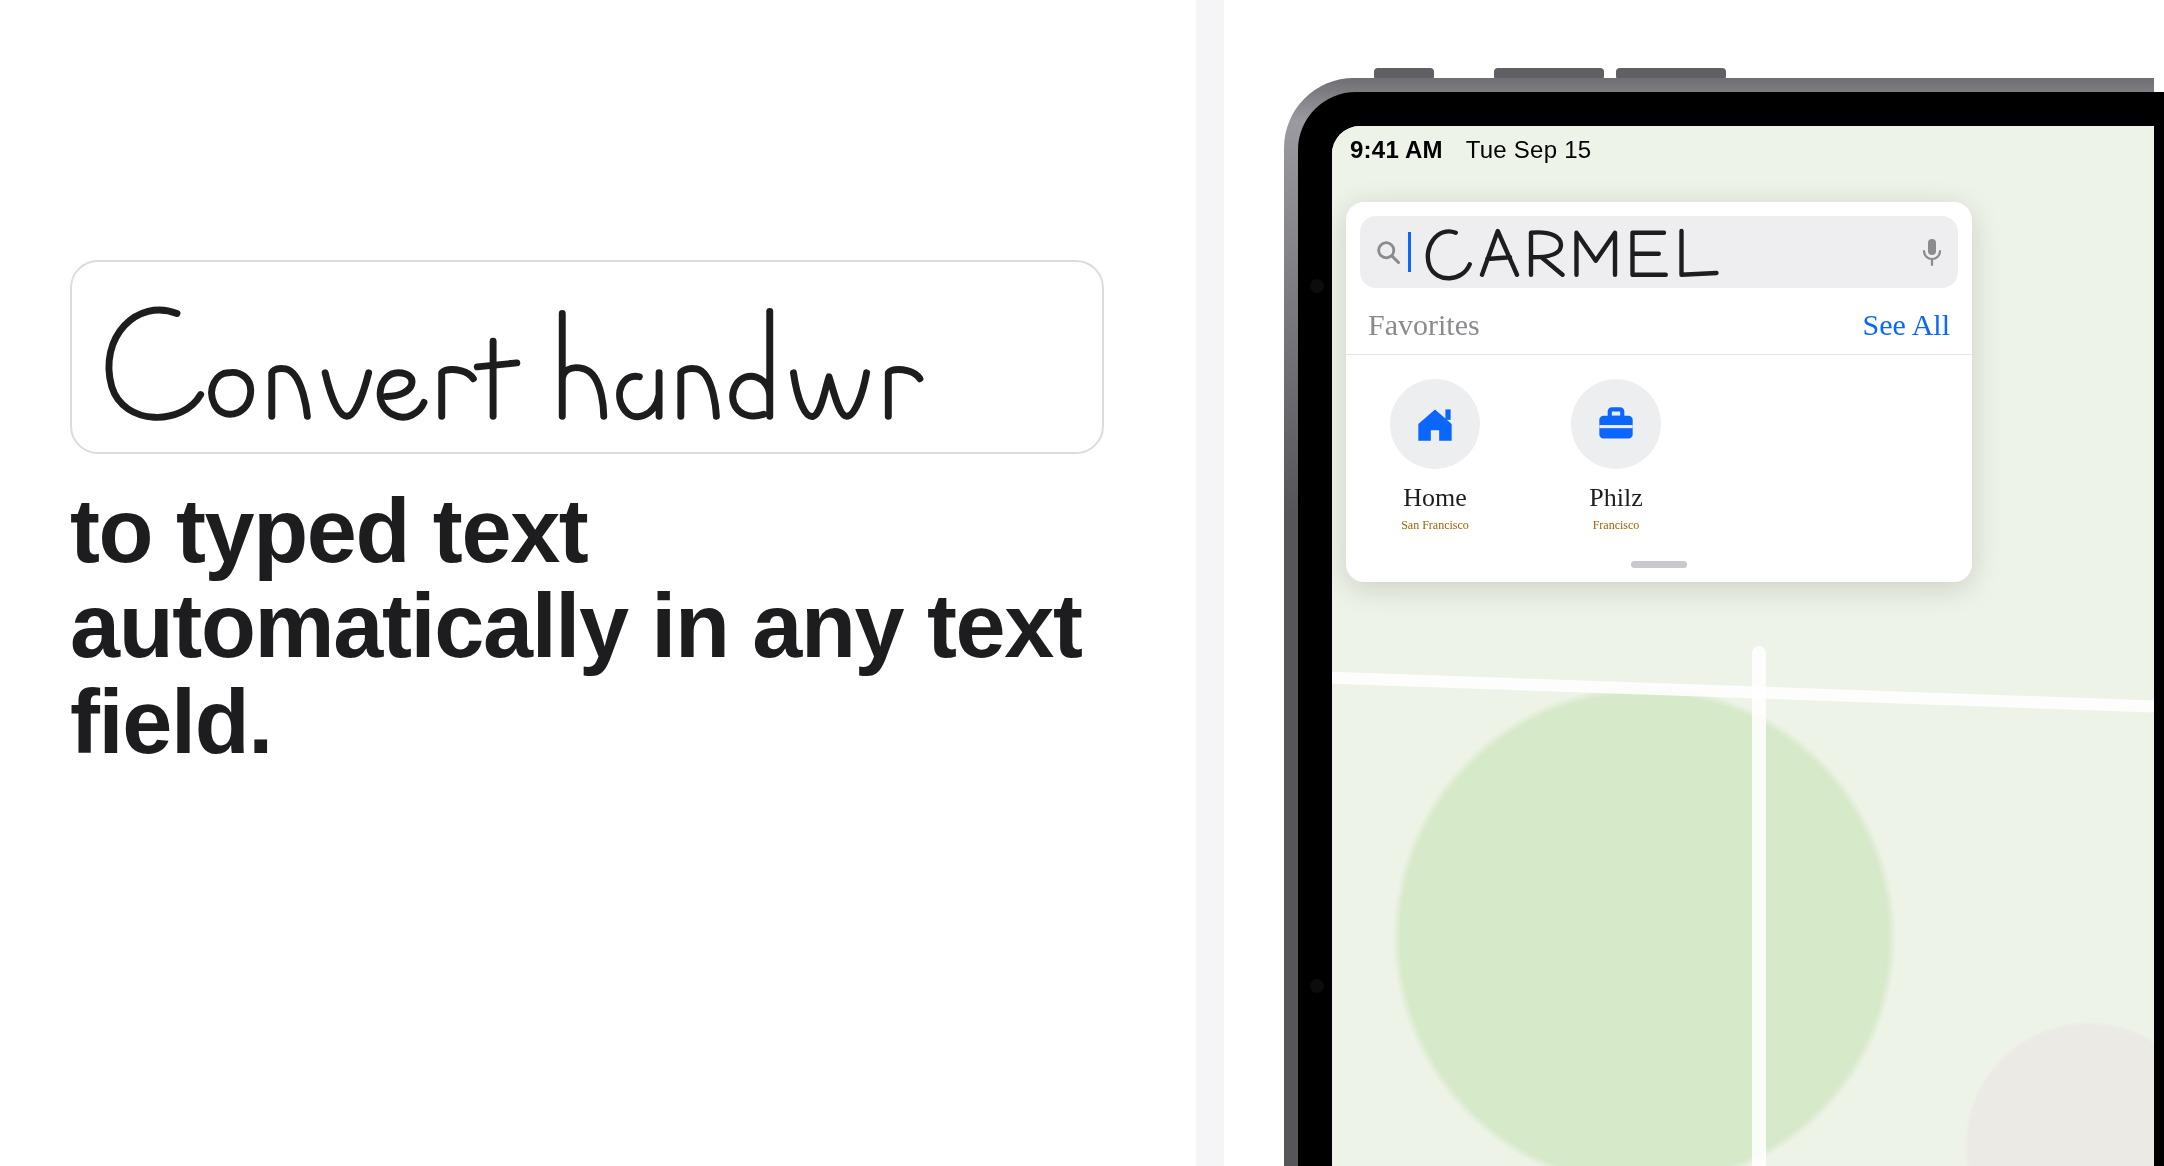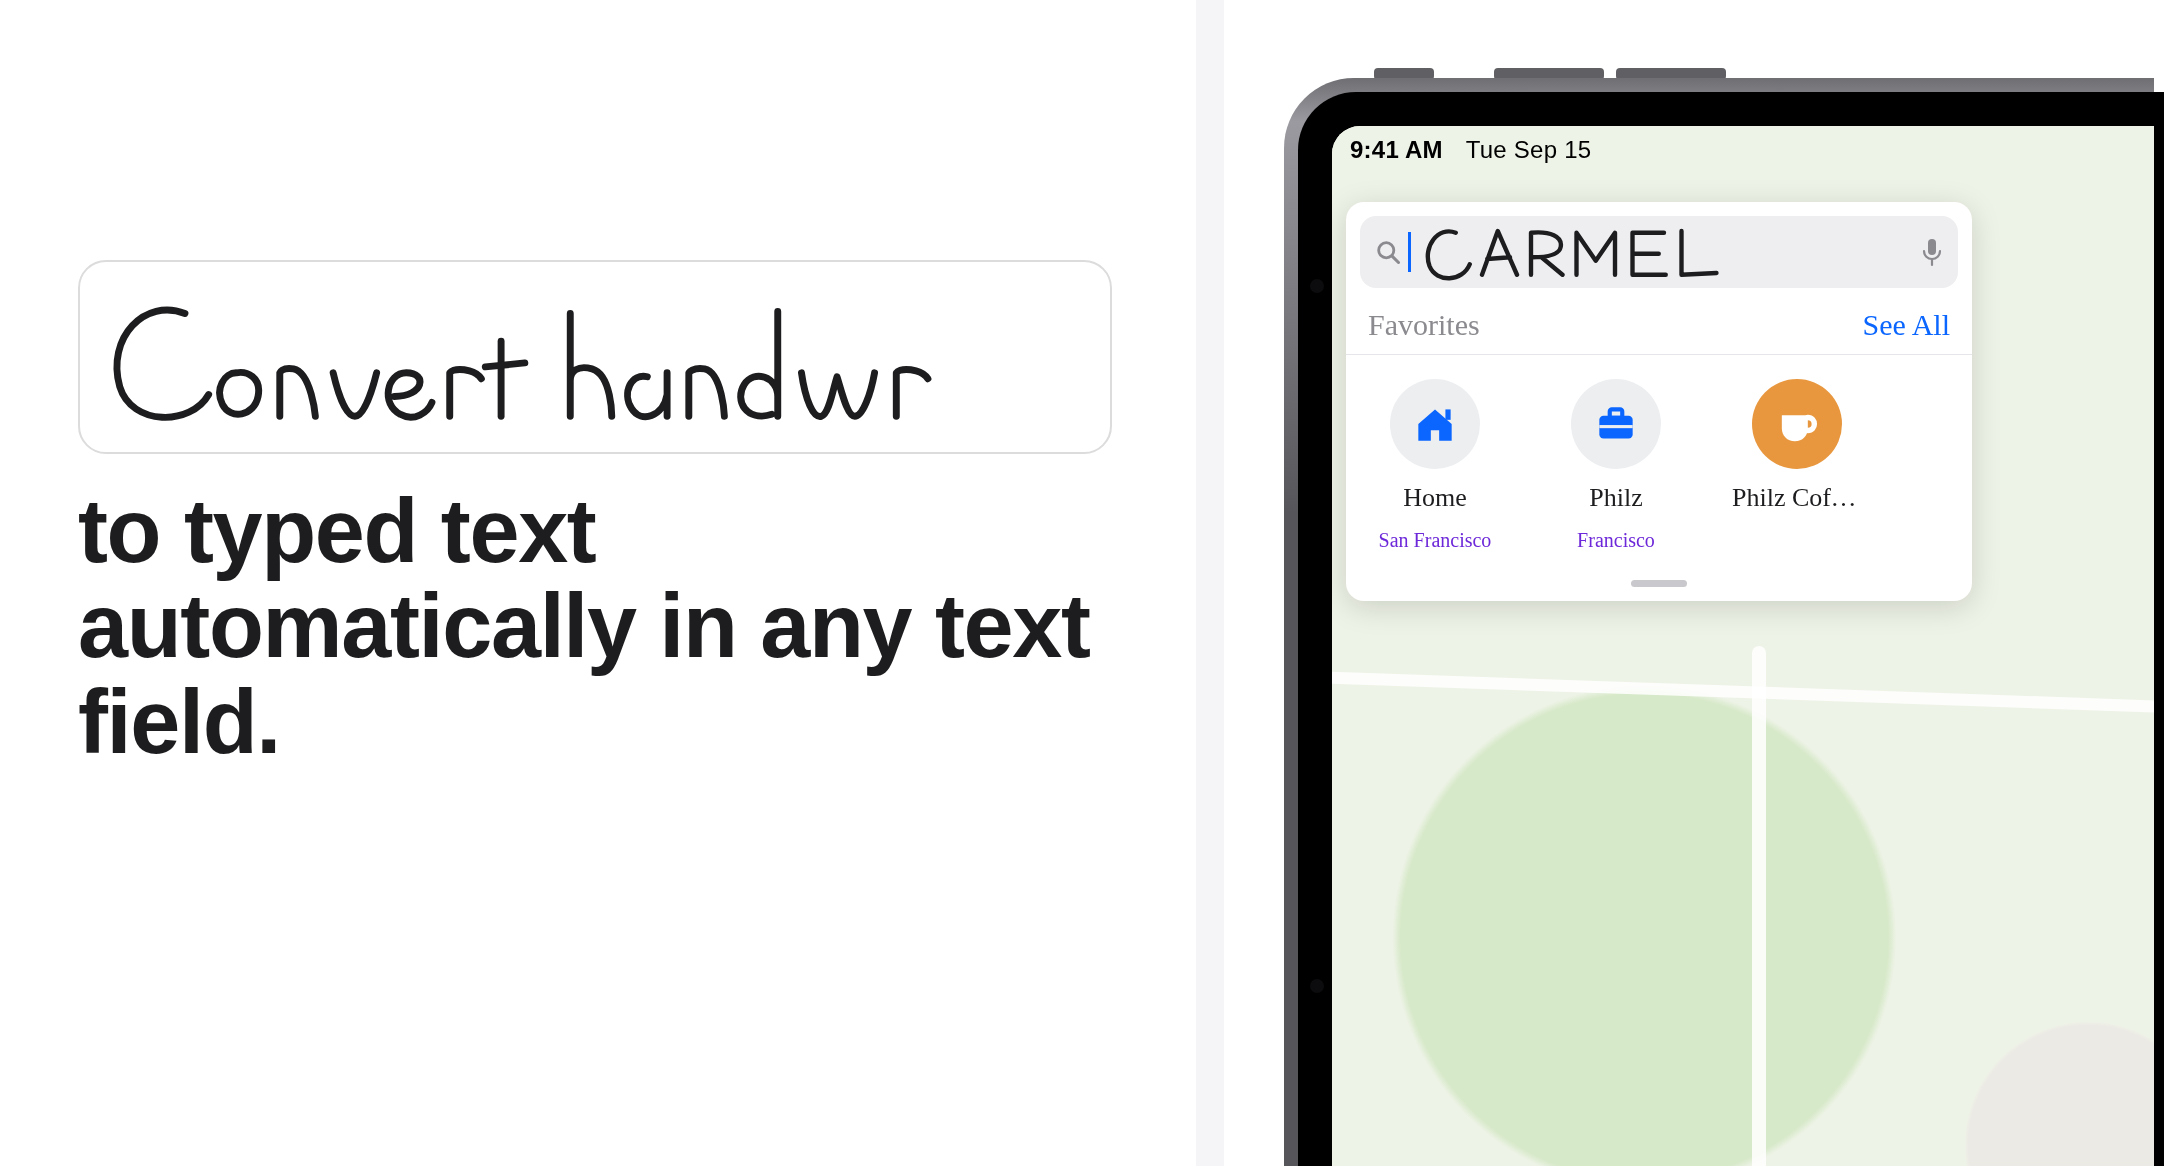--- a/index.html
+++ b/index.html
@@ -24,21 +24,21 @@
     left: 1196px;
     top: 0;
     width: 28px;
     height: 100%;
     background: #f5f5f7;
   }
 
   
   .left {
     position: absolute;
-    left: 78px;
+    left: 70px;
     top: 260px;
     width: 1050px;
   }
 
   .input-box {
     width: 1034px;
     height: 194px;
     border: 2px solid #dcdcdc;
     border-radius: 28px;
     display: flex;
@@ -199,21 +199,21 @@
   }
   .fav .bubble {
     width: 90px; height: 90px;
     margin: 0 auto 14px;
     border-radius: 50%;
     background: #eceef0;
     display: flex; align-items: center; justify-content: center;
   }
   .fav.philz .bubble { background: #e8973e; }
   .fav .lbl { font-size: 26px; font-weight: 400; color: #1d1d1f; white-space: nowrap; overflow: hidden; text-overflow: ellipsis;}
-  .fav .sub { font-size: 20px; color: #6d28d9; margin-top: 16px; white-space: nowrap;}
+  .fav .sub { font-size: 12px; color: #a16207; margin-top: 5px; white-space: nowrap;}
 
   .grabber {
     width: 56px; height: 7px;
     background: #c9c9cd;
     border-radius: 4px;
     margin: 22px auto 2px;
   }
 
   
   .ico { display:block; }
@@ -339,30 +339,20 @@
                   <svg class="ico" width="50" height="50" viewBox="0 0 48 48">
                     <rect x="8" y="16" width="32" height="22" rx="4" fill="#0a66ff"></rect>
                     <rect x="18" y="10" width="12" height="8" rx="2" fill="none" stroke="#0a66ff" stroke-width="4"></rect>
                     <rect x="8" y="25" width="32" height="3" fill="#eceef0"></rect>
                   </svg>
                 </div>
                 <div class="lbl">Philz</div>
                 <div class="sub">Francisco</div>
               </div>
 
-              <div class="fav philz">
-                <div class="bubble">
-                  <svg class="ico" width="52" height="52" viewBox="0 0 48 48">
-                    <path d="M10 16 H34 V28 C34 35 29 40 22 40 C15 40 10 35 10 28 Z" fill="#ffffff"></path>
-                    <path d="M34 18 C42 18 42 30 34 30" fill="none" stroke="#ffffff" stroke-width="5" stroke-linecap="round"></path>
-                  </svg>
-                </div>
-                <div class="lbl">Philz Coff…</div>
-                <div class="sub"></div>
-              </div>
 
 
             </div>
 
             <div class="grabber"></div>
           </div>
         </div>
       </div>
     </div>
   </div>

